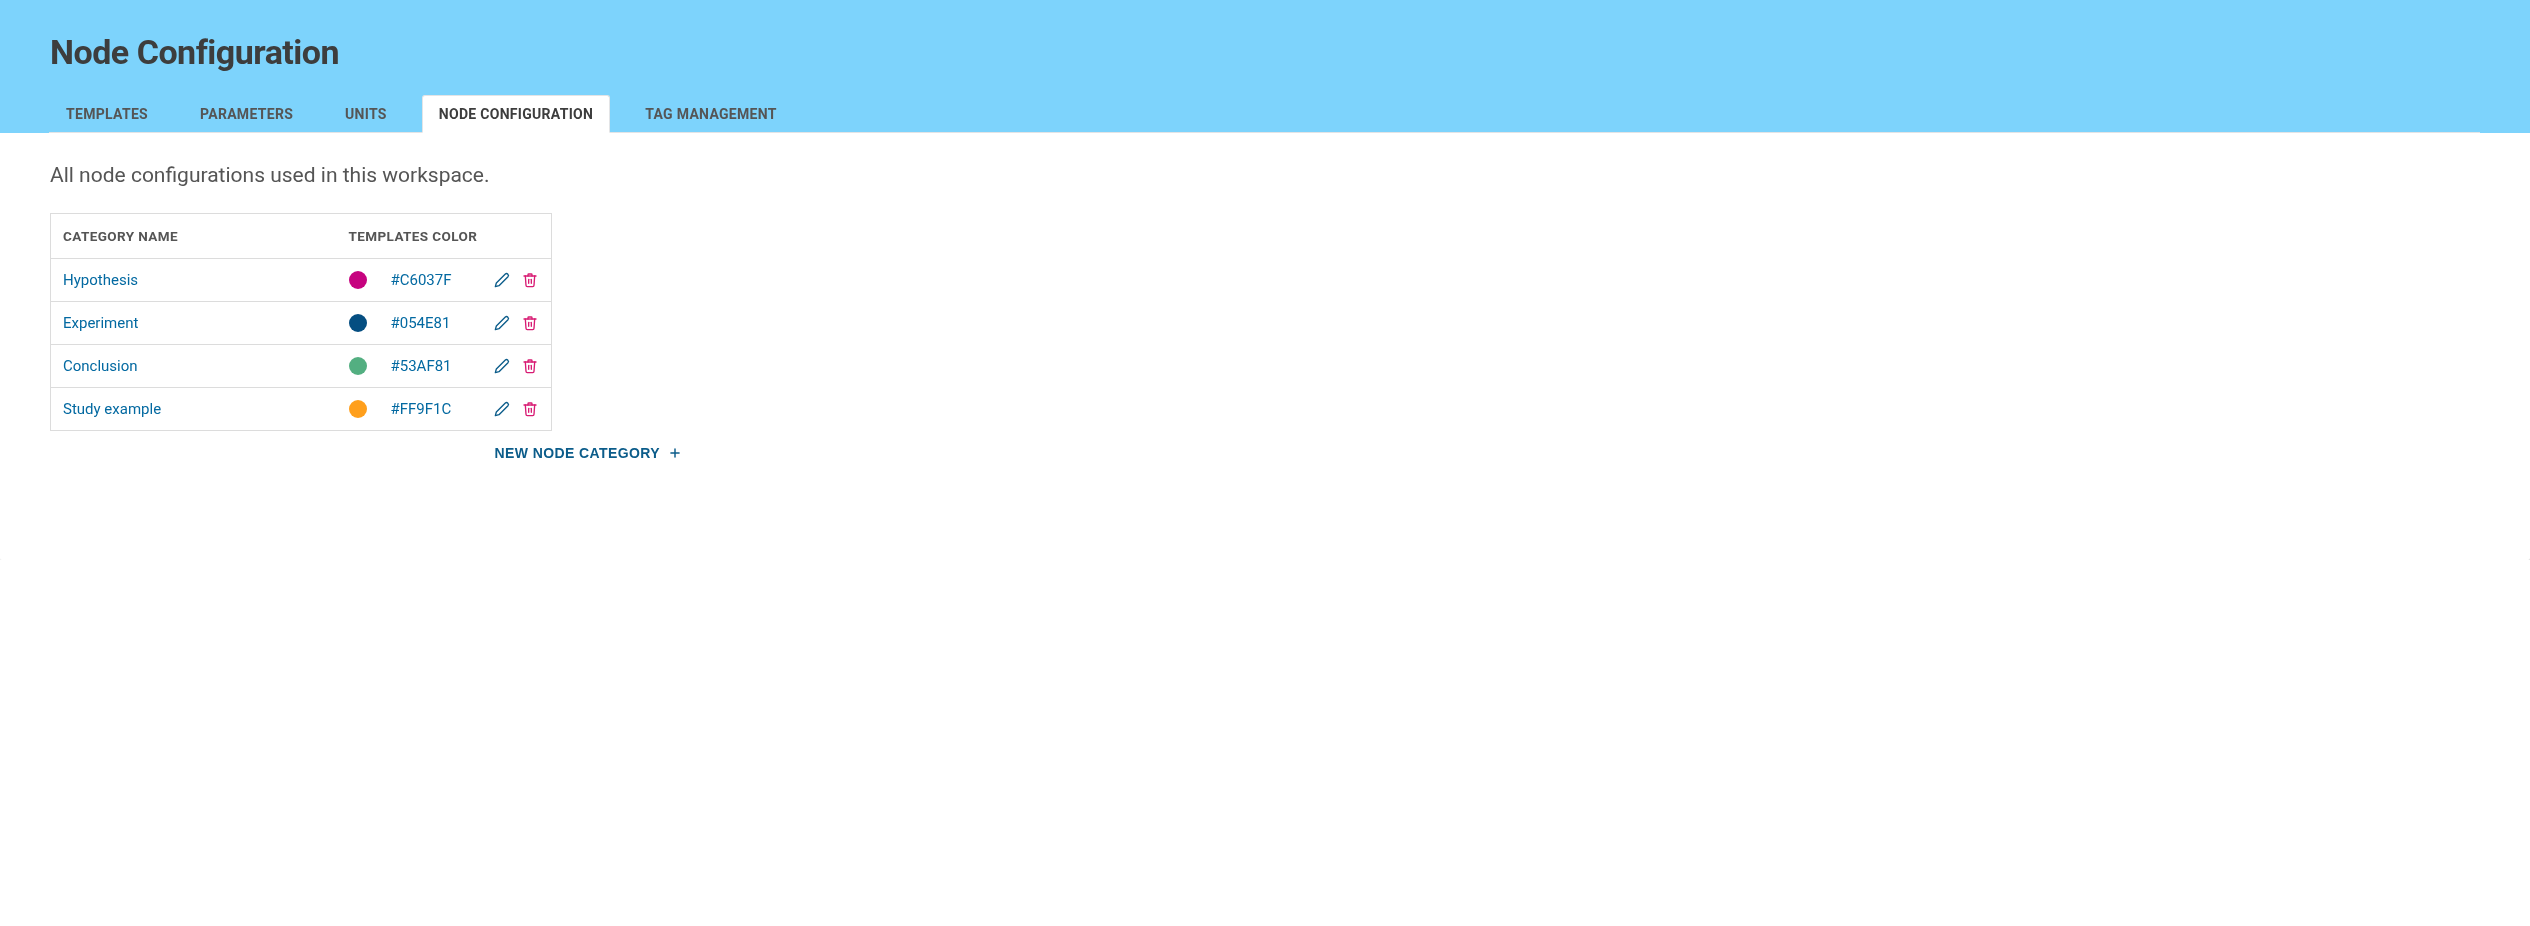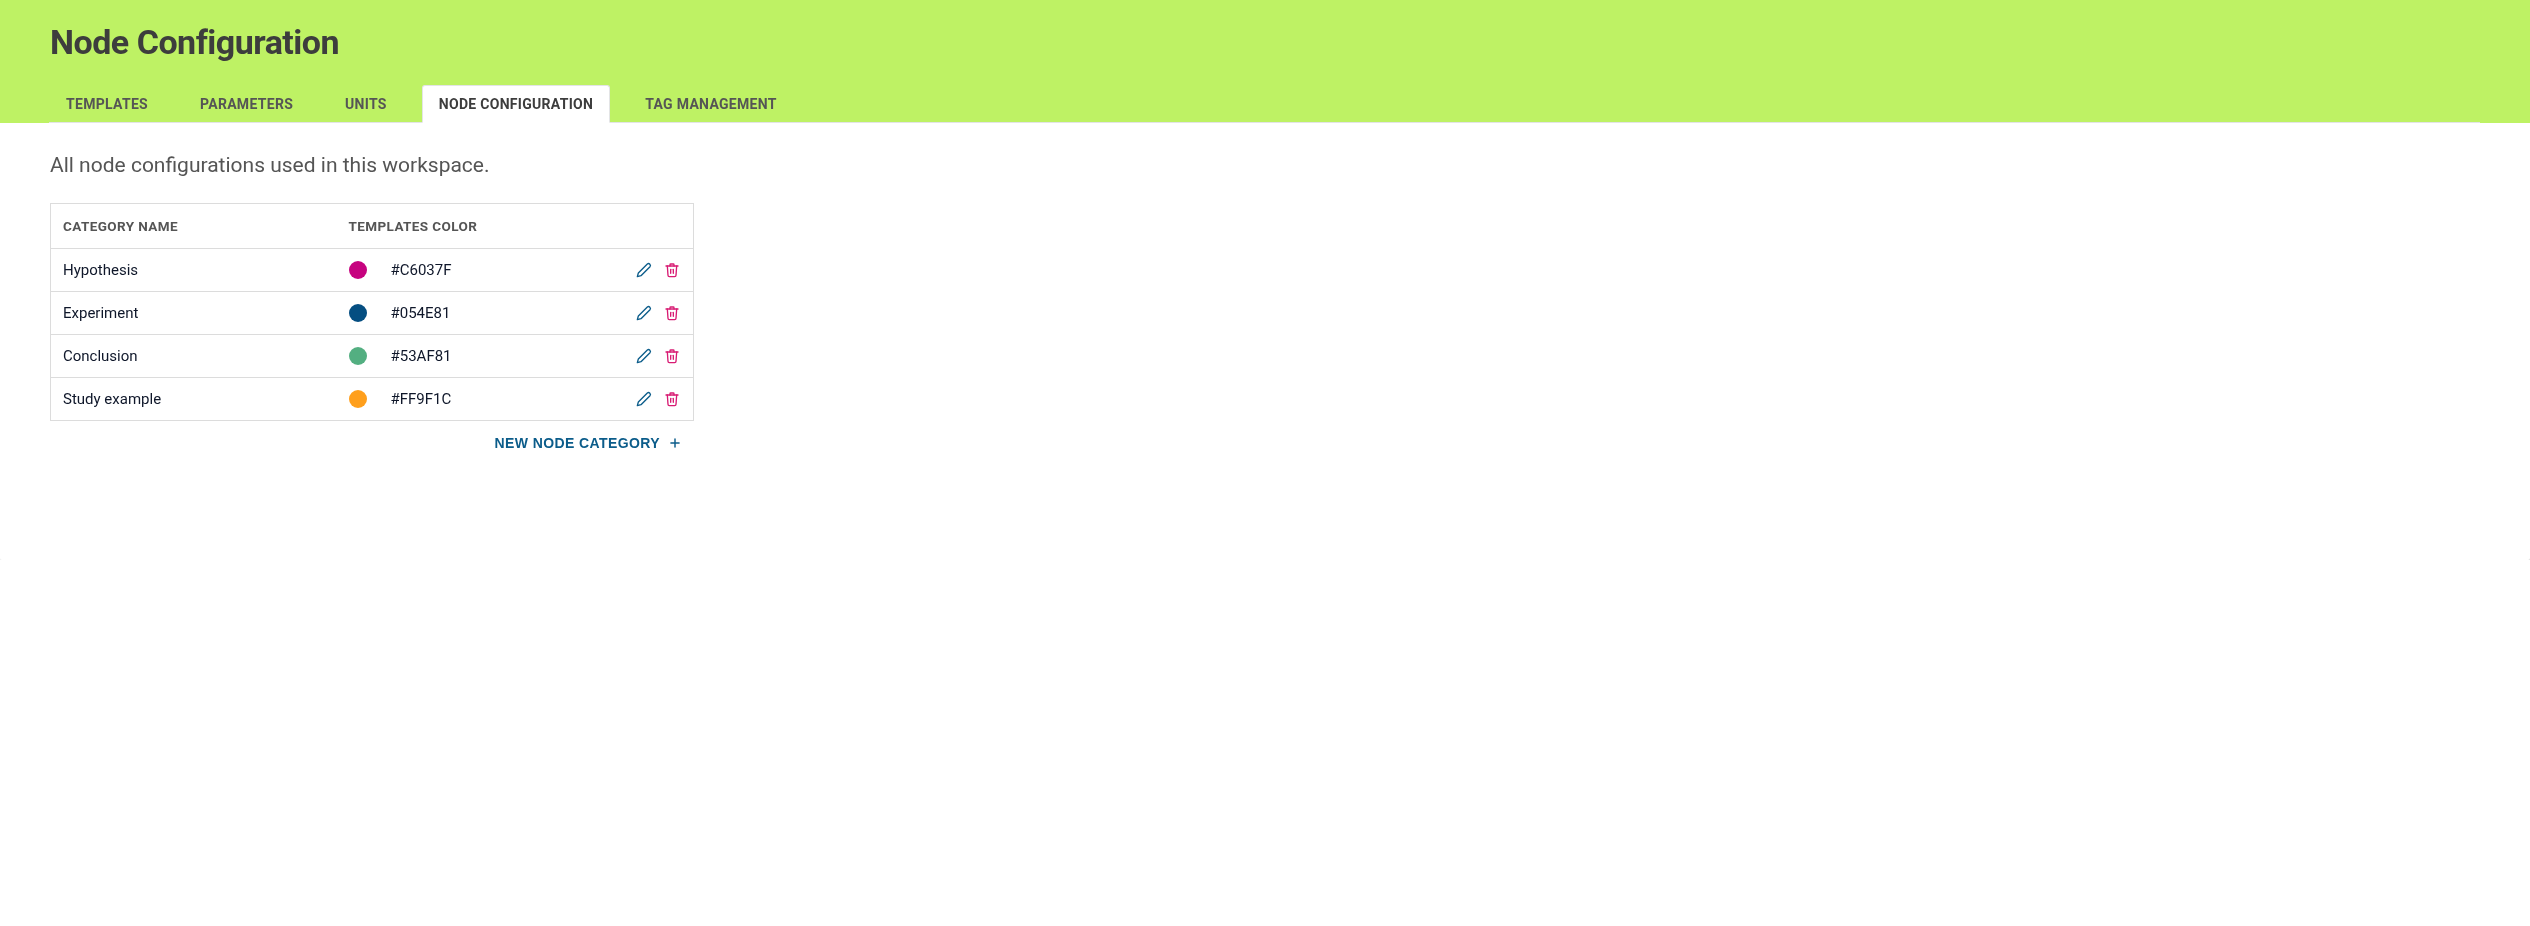--- a/index.html
+++ b/index.html
@@ -14,22 +14,22 @@
     }
     .page-container {
       background: #ffffff;
       box-shadow: 2px 4px 8px rgba(0,0,0,0.25);
       border-radius: 2px;
       position: relative;
       min-height: 560px;
       padding-bottom: 40px;
     }
     .page-header {
-      background: #bef264;
-      padding: 22px 50px 0 50px;
+      background: #7dd3fc;
+      padding: 32px 50px 0 50px;
     }
     .page-title {
       font-size: 34px;
       font-weight: 700;
       color: #3d3d3d;
       letter-spacing: -0.5px;
       margin-bottom: 22px;
     }
     .tabs {
       display: flex;
@@ -67,36 +67,36 @@
       margin-bottom: 10px;
     }
     .section-subtitle {
       font-size: 21px;
       color: #555;
       margin-bottom: 26px;
     }
     .category-table {
       border: 1px solid #dcdcdc;
       border-collapse: collapse;
-      width: 644px;
+      width: 502px;
     }
     .category-table th {
       text-align: left;
       font-size: 13.5px;
       font-weight: 700;
       color: #555;
       letter-spacing: 0.4px;
       padding: 14px 12px;
       border-bottom: 1px solid #dcdcdc;
     }
     .category-table td {
       padding: 12px 12px;
       border-bottom: 1px solid #dcdcdc;
       font-size: 15px;
-      color: #0f172a;
+      color: #0369a1;
       vertical-align: middle;
     }
     .category-table tbody tr:last-child td {
       border-bottom: none;
     }
     .col-name {
       width: 286px;
     }
     .col-color {
       width: auto;

